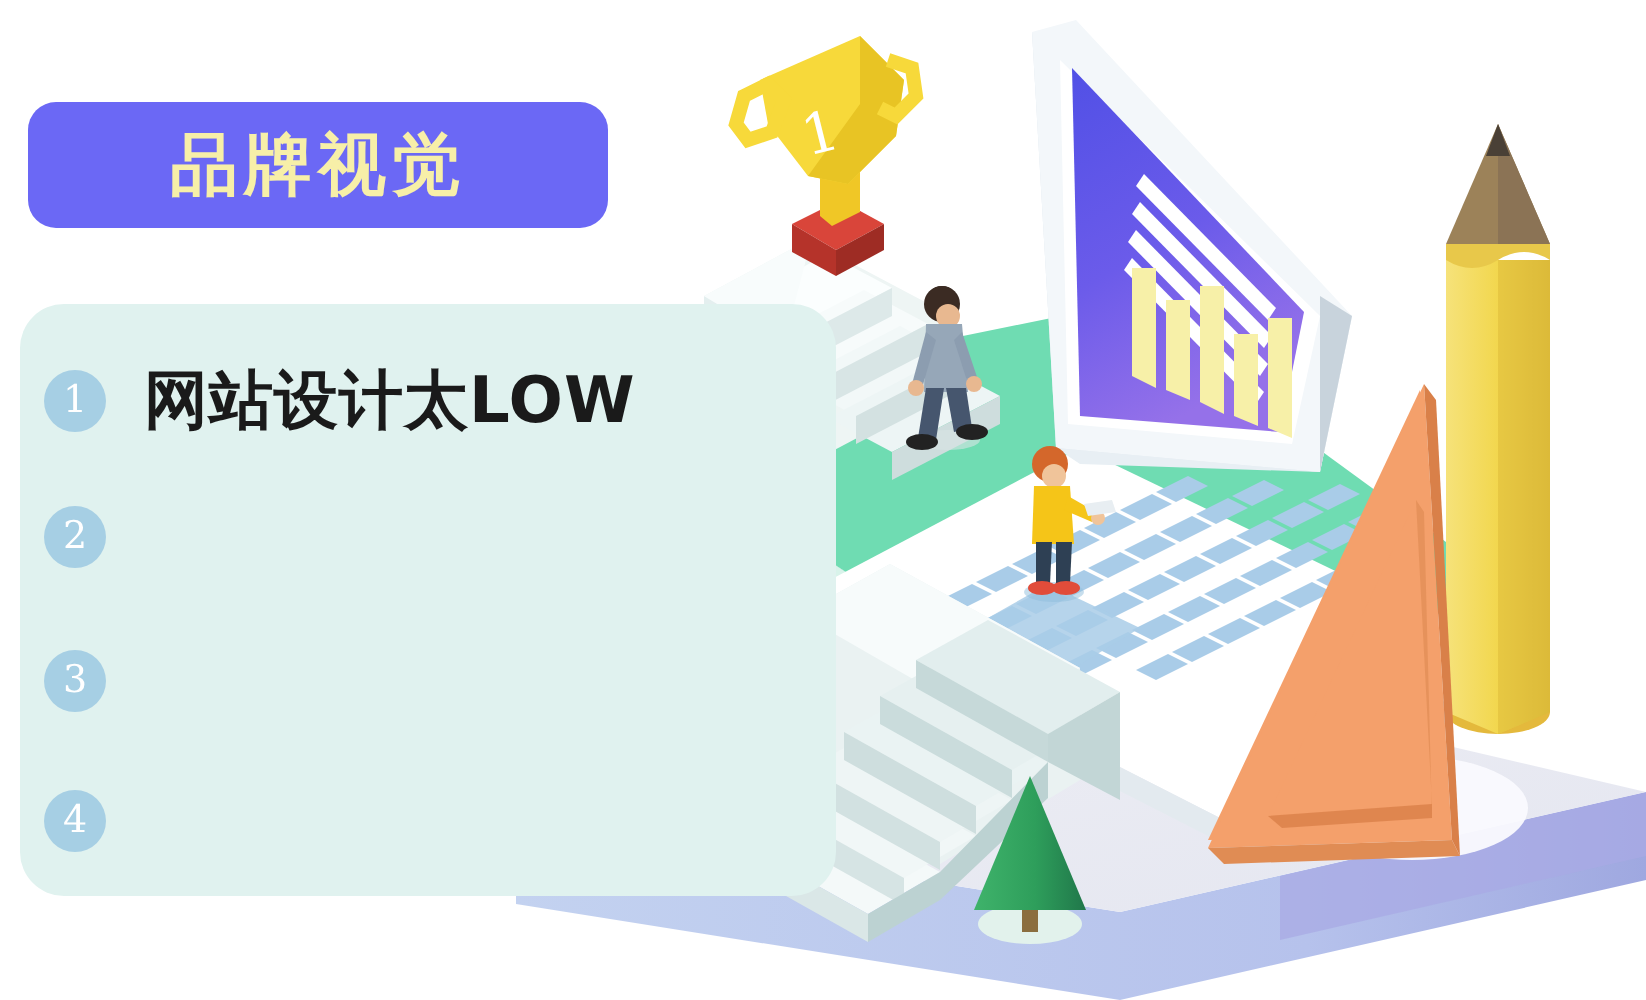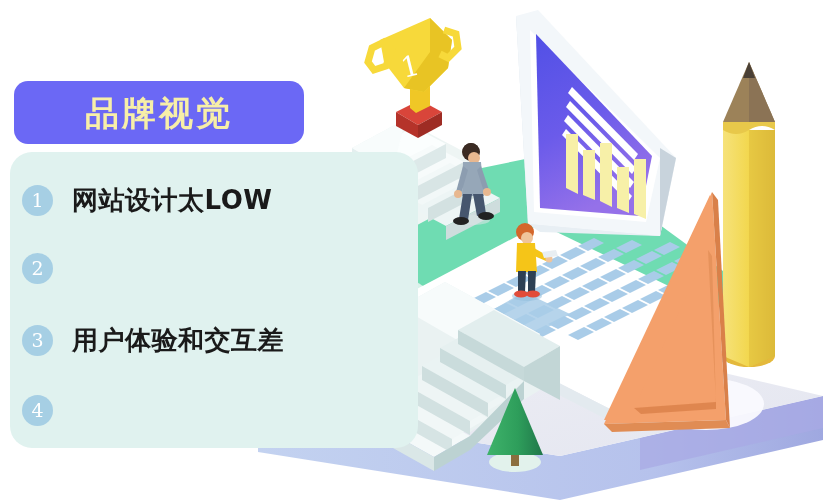--- a/index.html
+++ b/index.html
@@ -17,21 +17,21 @@
   #illustration{position:absolute;left:0;top:0;width:823px;height:500px;}
 
   
   #content{position:absolute;left:0;top:0;width:823px;height:500px;}
 
   .brand-badge{
     position:absolute;
     left:14px;top:51px;
     width:290px;height:63px;
     border-radius:14px;
-    display:flex;align-items:center;justify-content:center;margin-top:30px;
+    display:flex;align-items:center;justify-content:center;
   }
   .brand-badge .badge-text{
     font-size:34px;
     font-weight:700;
     letter-spacing:3px;
     line-height:1;
     user-select:none;
   }
 
   .issues-panel{
@@ -53,21 +53,21 @@
     display:flex;align-items:center;justify-content:center;
     color:#ffffff;
     font-size:19px;
     font-weight:400;
     line-height:1;
     flex:0 0 auto;
     font-family:"DejaVu Serif","Liberation Serif",serif;
   }
   .issue-text{
     margin-left:19px;
-    font-size:26px;
+    font-size:32px;
     font-weight:700;
     color:#1a1a1a;
     white-space:nowrap;
     line-height:1;
     letter-spacing:0.5px;
   }
 </style>
 </head>
 <body>
 
@@ -363,21 +363,20 @@
       <span class="issue-num" style="background:#A6CFE4;">1</span>
       <span class="issue-text">网站设计太LOW</span>
     </div>
 
     <div class="issue-row" style="top:248px;">
       <span class="issue-num" style="background:#A6CFE4;">2</span>
     </div>
 
     <div class="issue-row" style="top:320px;">
       <span class="issue-num" style="background:#A6CFE4;">3</span>
-      <span class="issue-text">用户体验和交互差</span>
     </div>
 
     <div class="issue-row" style="top:390px;">
       <span class="issue-num" style="background:#A6CFE4;">4</span>
     </div>
 
   </div>
 </div>
 
 </body></html>

